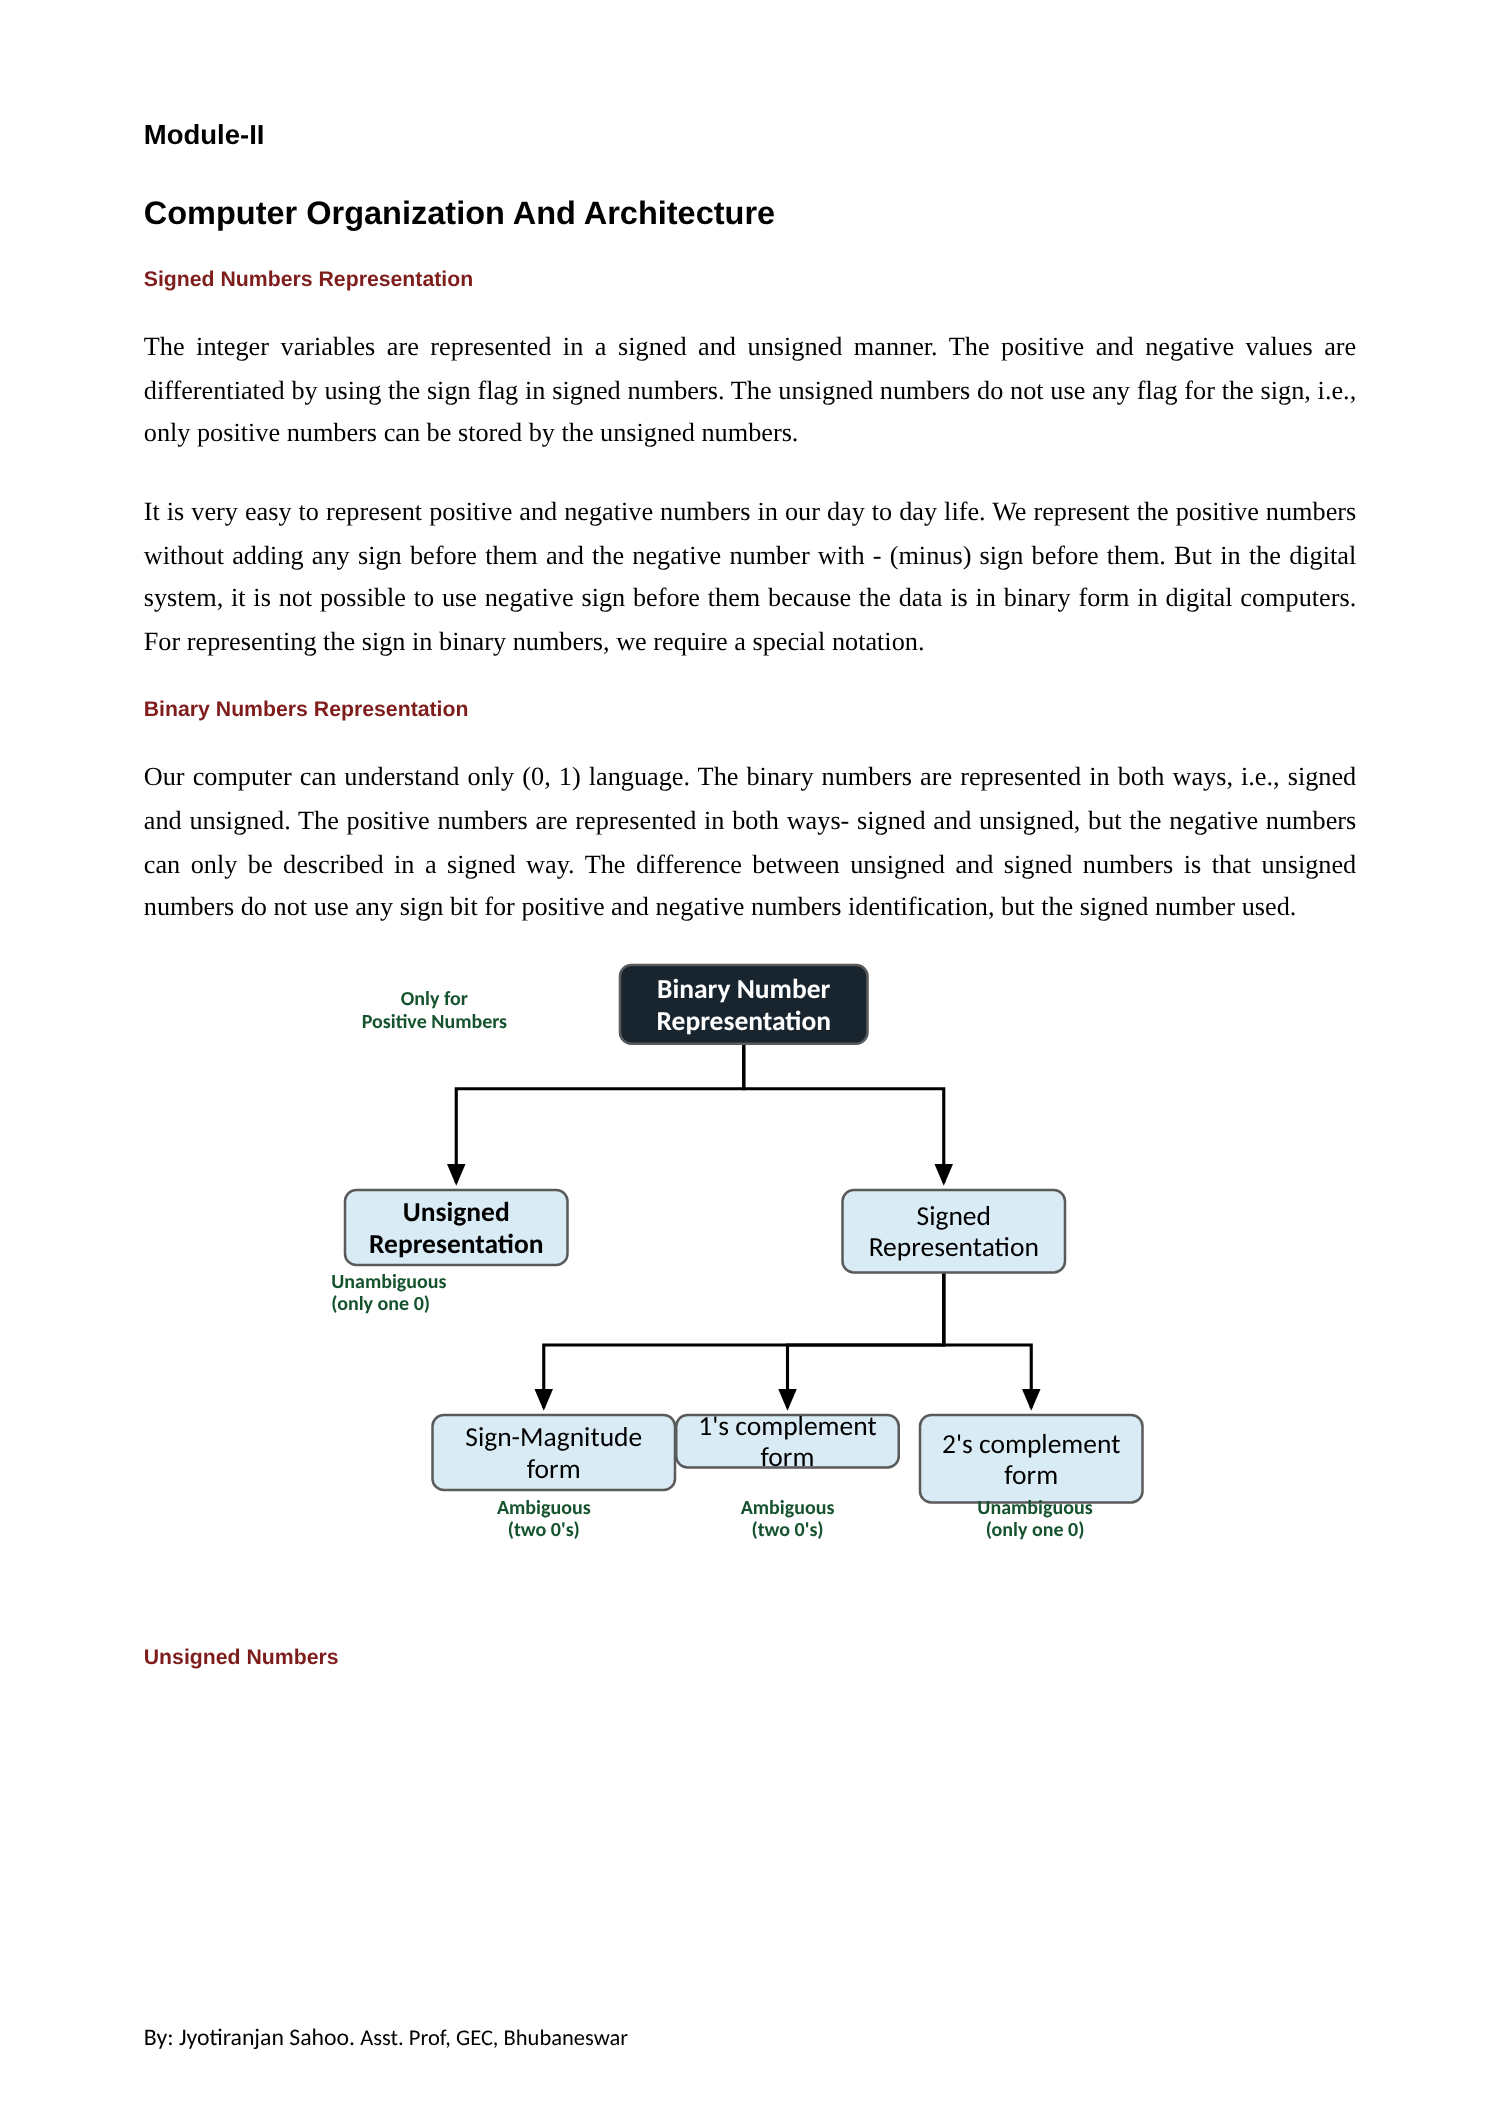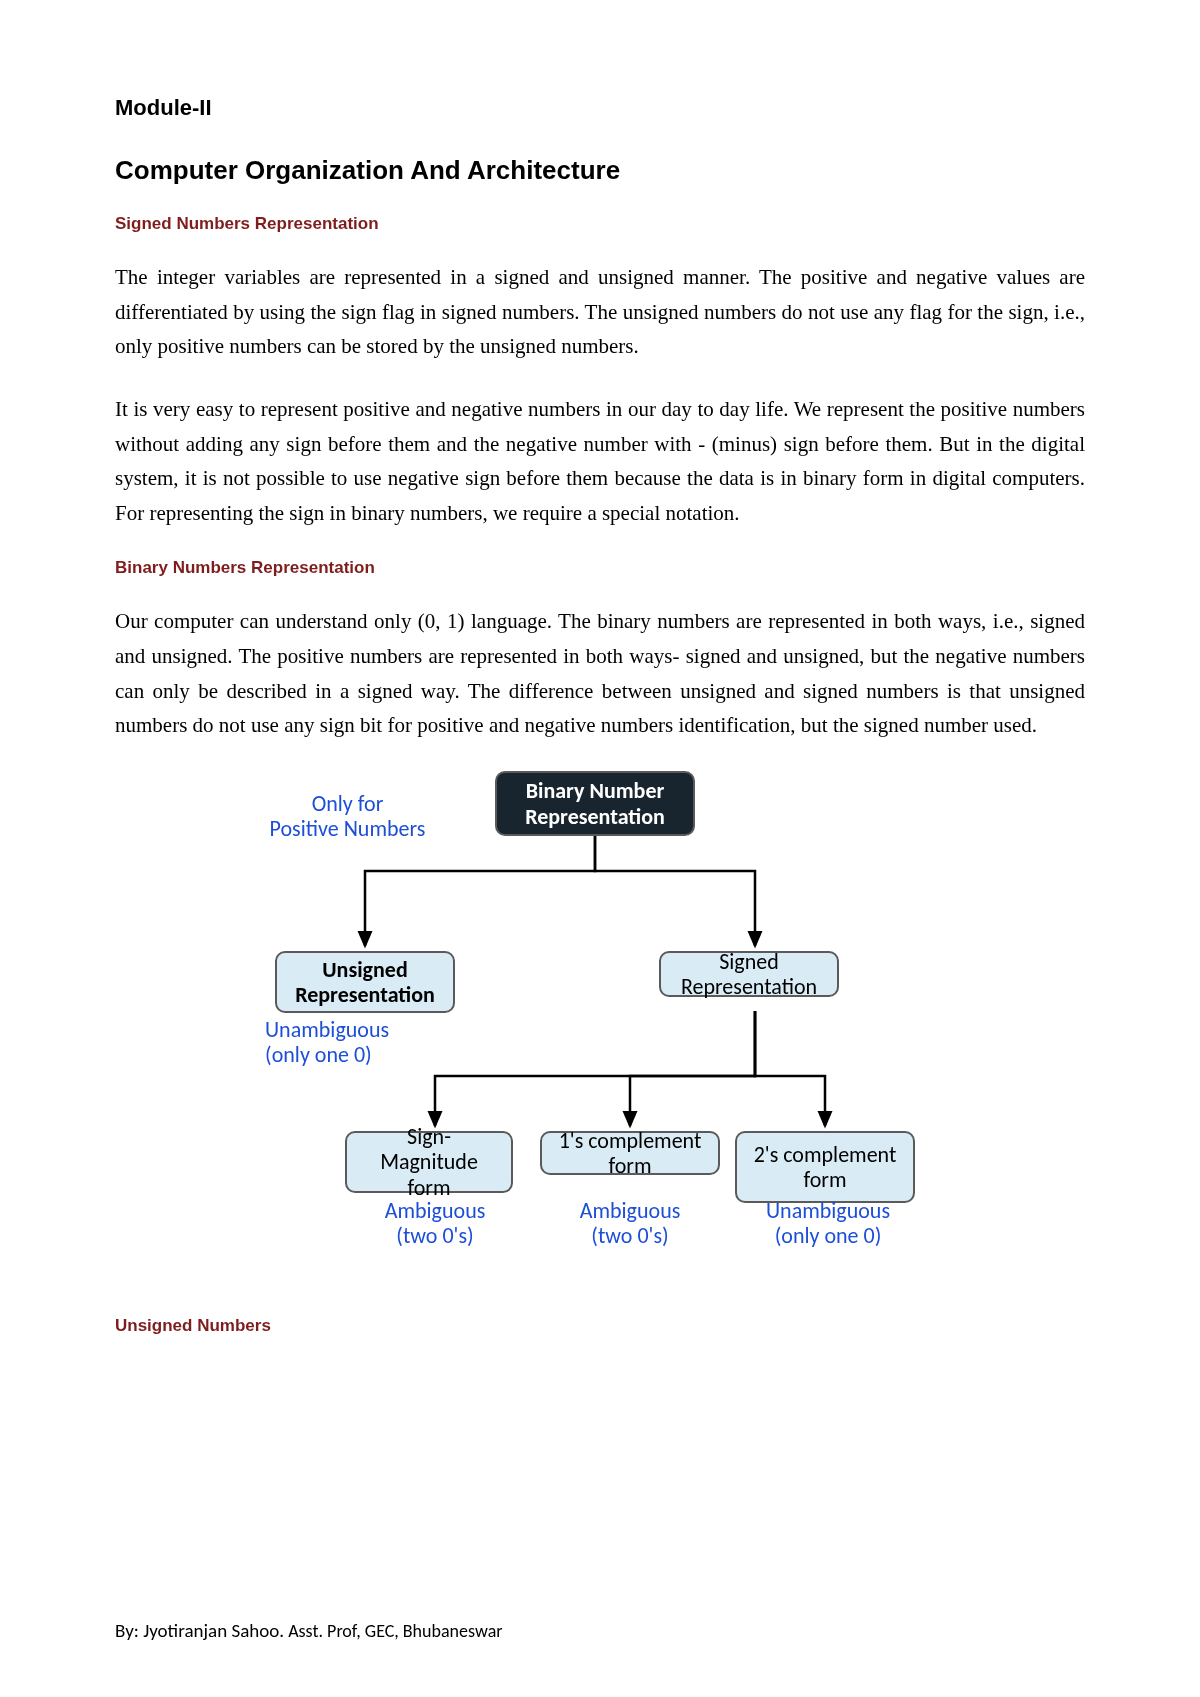--- a/index.html
+++ b/index.html
@@ -65,24 +65,24 @@
       padding: 8px 12px;
     }
     .node-box {
       background: #d9ebf5;
       color: #000;
       font-size: 22px;
       padding: 6px 14px;
     }
     .red-label {
       position: absolute;
-      color: #1d4ed8;
+      color: #14532d;
       font-family: Calibri, Arial, sans-serif;
-      font-weight: normal;
-      font-size: 22px;
+      font-weight: bold;
+      font-size: 16px;
       text-align: center;
       line-height: 1.15;
     }
     .footer {
       position: absolute;
       bottom: 55px;
       left: 115px;
       font-family: Calibri, Arial, sans-serif;
       font-size: 18px;
       color: #000;
@@ -125,25 +125,25 @@
     <path d="M 505 240 L 505 305 L 185 305 L 185 355" fill="none" stroke="#000" stroke-width="2.5" marker-end="url(#arrow)"></path>
     <path d="M 505 240 L 505 305 L 380 305 L 380 355" fill="none" stroke="#000" stroke-width="2.5" marker-end="url(#arrow)"></path>
     <path d="M 505 240 L 505 305 L 575 305 L 575 355" fill="none" stroke="#000" stroke-width="2.5" marker-end="url(#arrow)"></path>
   </svg>
 
   <div class="node node-root" style="left:245px; top:0px; width:200px; height:65px;">Binary Number<br>Representation</div>
 
   <div class="red-label" style="left:-5px; top:20px; width:205px;">Only for<br>Positive Numbers</div>
 
   <div class="node node-box" style="left:25px; top:180px; width:180px; height:62px;font-weight:bold;">Unsigned<br>Representation</div>
-  <div class="node node-box" style="left:409px; top:180px; width:180px; height:46px;">Signed<br>Representation</div>
+  <div class="node node-box" style="left:423px; top:180px; width:180px; height:68px;">Signed<br>Representation</div>
 
   <div class="red-label" style="left:15px; top:246px; width:160px; text-align:left;">Unambiguous<br>(only one 0)</div>
 
-  <div class="node node-box" style="left:95px; top:360px; width:168px; height:62px;">Sign-Magnitude<br>form</div>
+  <div class="node node-box" style="left:95px; top:360px; width:196px; height:62px;">Sign-Magnitude<br>form</div>
   <div class="node node-box" style="left:290px; top:360px; width:180px; height:44px;">1's complement<br>form</div>
   <div class="node node-box" style="left:485px; top:360px; width:180px; height:72px;">2's complement<br>form</div>
 
   <div class="red-label" style="left:110px; top:427px; width:150px;">Ambiguous<br>(two 0's)</div>
   <div class="red-label" style="left:305px; top:427px; width:150px;">Ambiguous<br>(two 0's)</div>
   <div class="red-label" style="left:498px; top:427px; width:160px;">Unambiguous<br>(only one 0)</div>
 </div>
 
 <h2 class="heading-3">Unsigned Numbers</h2>
 

